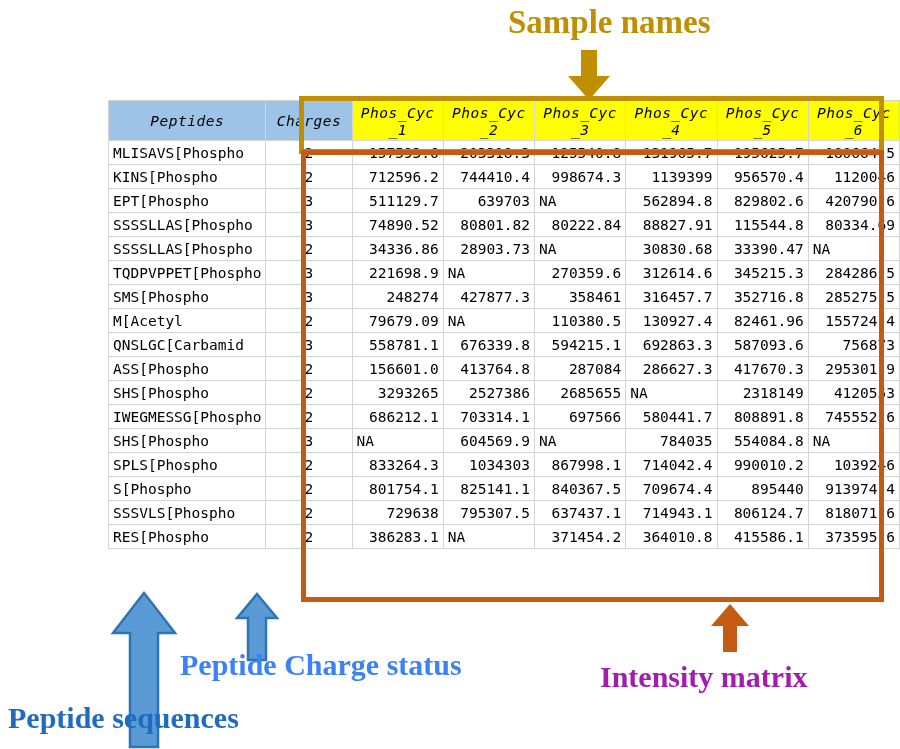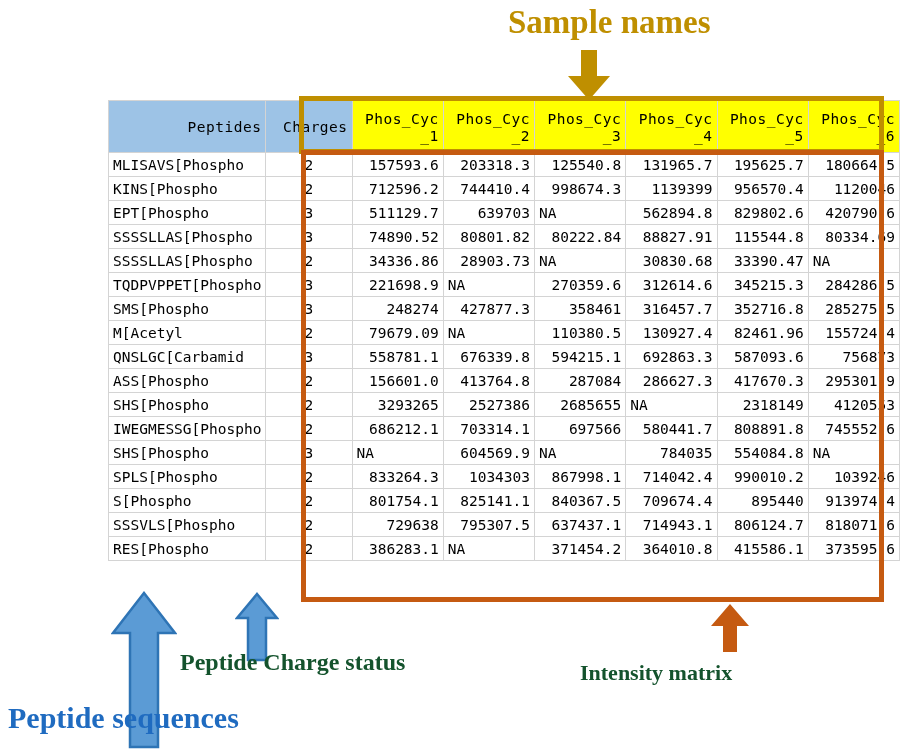--- a/index.html
+++ b/index.html
@@ -25,34 +25,34 @@
   }
   #sample-names-label {
     left: 508px;
     top: 6px;
     font-size: 33px;
     color: #bf8f00;
   }
   #peptide-charge-label {
     left: 180px;
     top: 650px;
-    font-size: 24px;
-    color: #14532d;
+    font-size: 30px;
+    color: #3b82f6;
   }
   #peptide-seq-label {
     left: 8px;
     top: 703px;
     font-size: 30px;
     color: #1f6bc0;
   }
   #intensity-matrix-label {
-    left: 580px;
+    left: 600px;
     top: 662px;
-    font-size: 22px;
-    color: #14532d;
+    font-size: 30px;
+    color: #a21caf;
   }
 
   
   .arrow {
     position: absolute;
   }
   #sample-names-arrow {
     left: 568px;
     top: 50px;
     width: 42px;
@@ -93,24 +93,25 @@
     padding: 0 4px;
     height: 24px;
     box-sizing: border-box;
     overflow: hidden;
     white-space: nowrap;
   }
   
   #spreadsheet thead th {
     background: #9dc3e6;
     font-weight: normal;
-    text-align: right;
+    text-align: center;
     vertical-align: middle;
-    height: 52px;
+    height: 40px;
     letter-spacing: 0.5px;
+    font-style: italic;
   }
   th.sample-head {
     background: #ffff00 !important;
     text-align: left;
     vertical-align: top;
     padding-top: 3px !important;
     line-height: 1.17;
     white-space: normal !important;
     word-break: break-all;
     margin-left: 18px;

